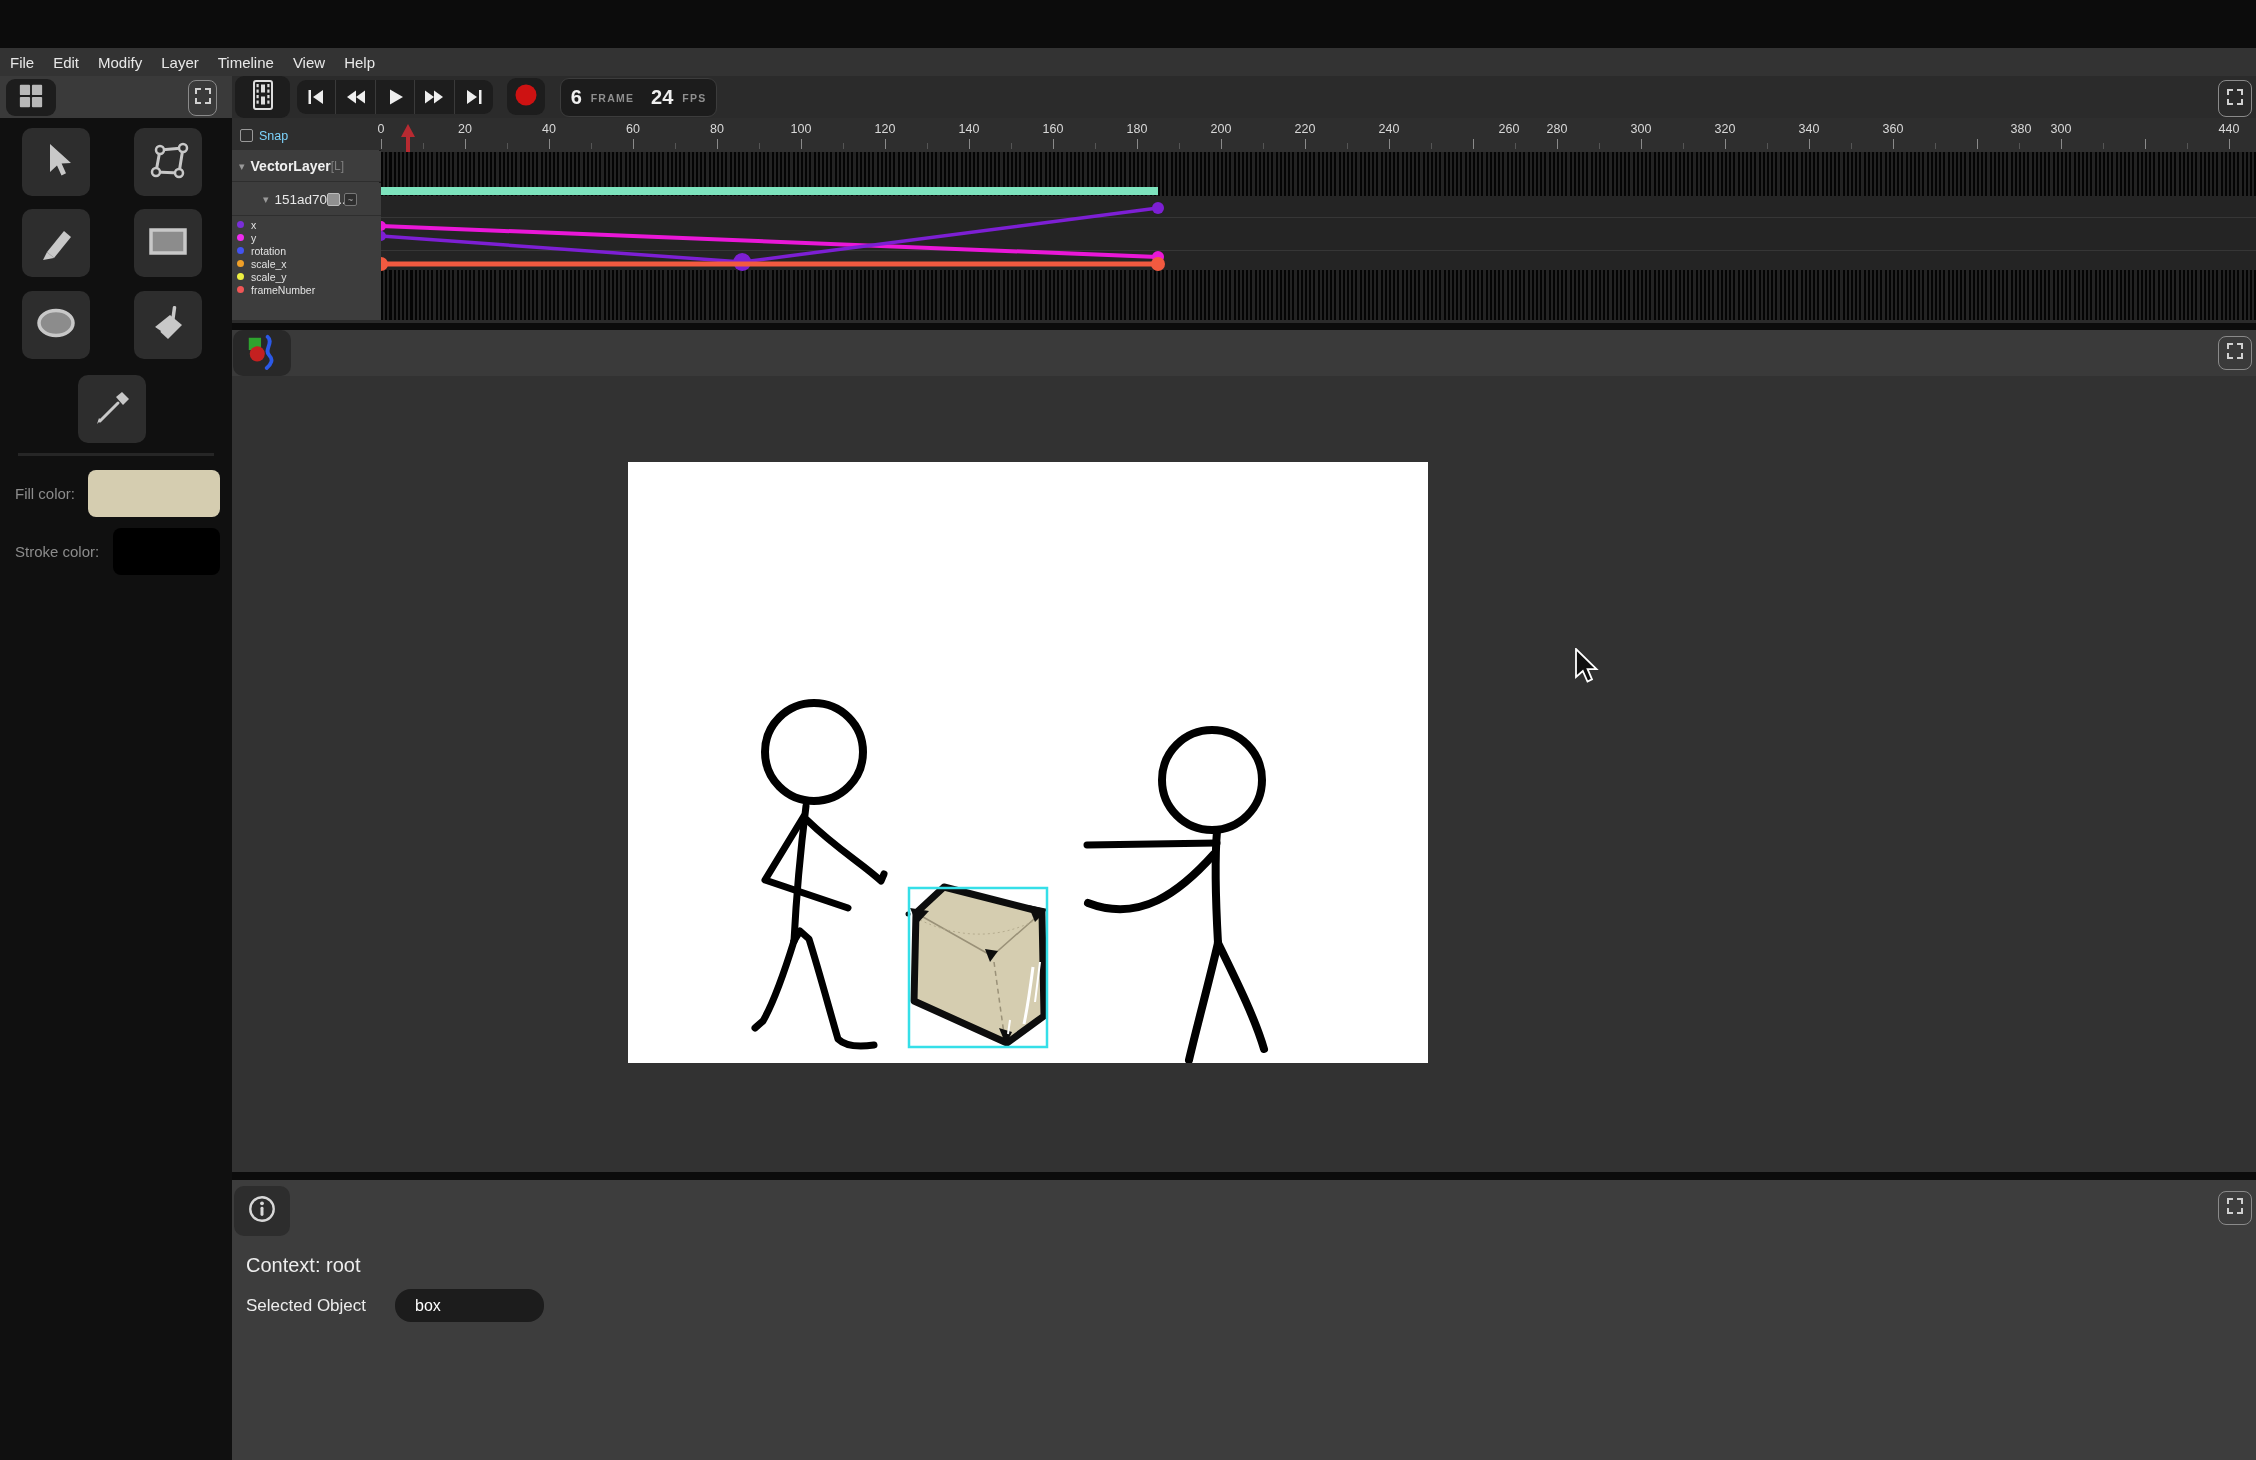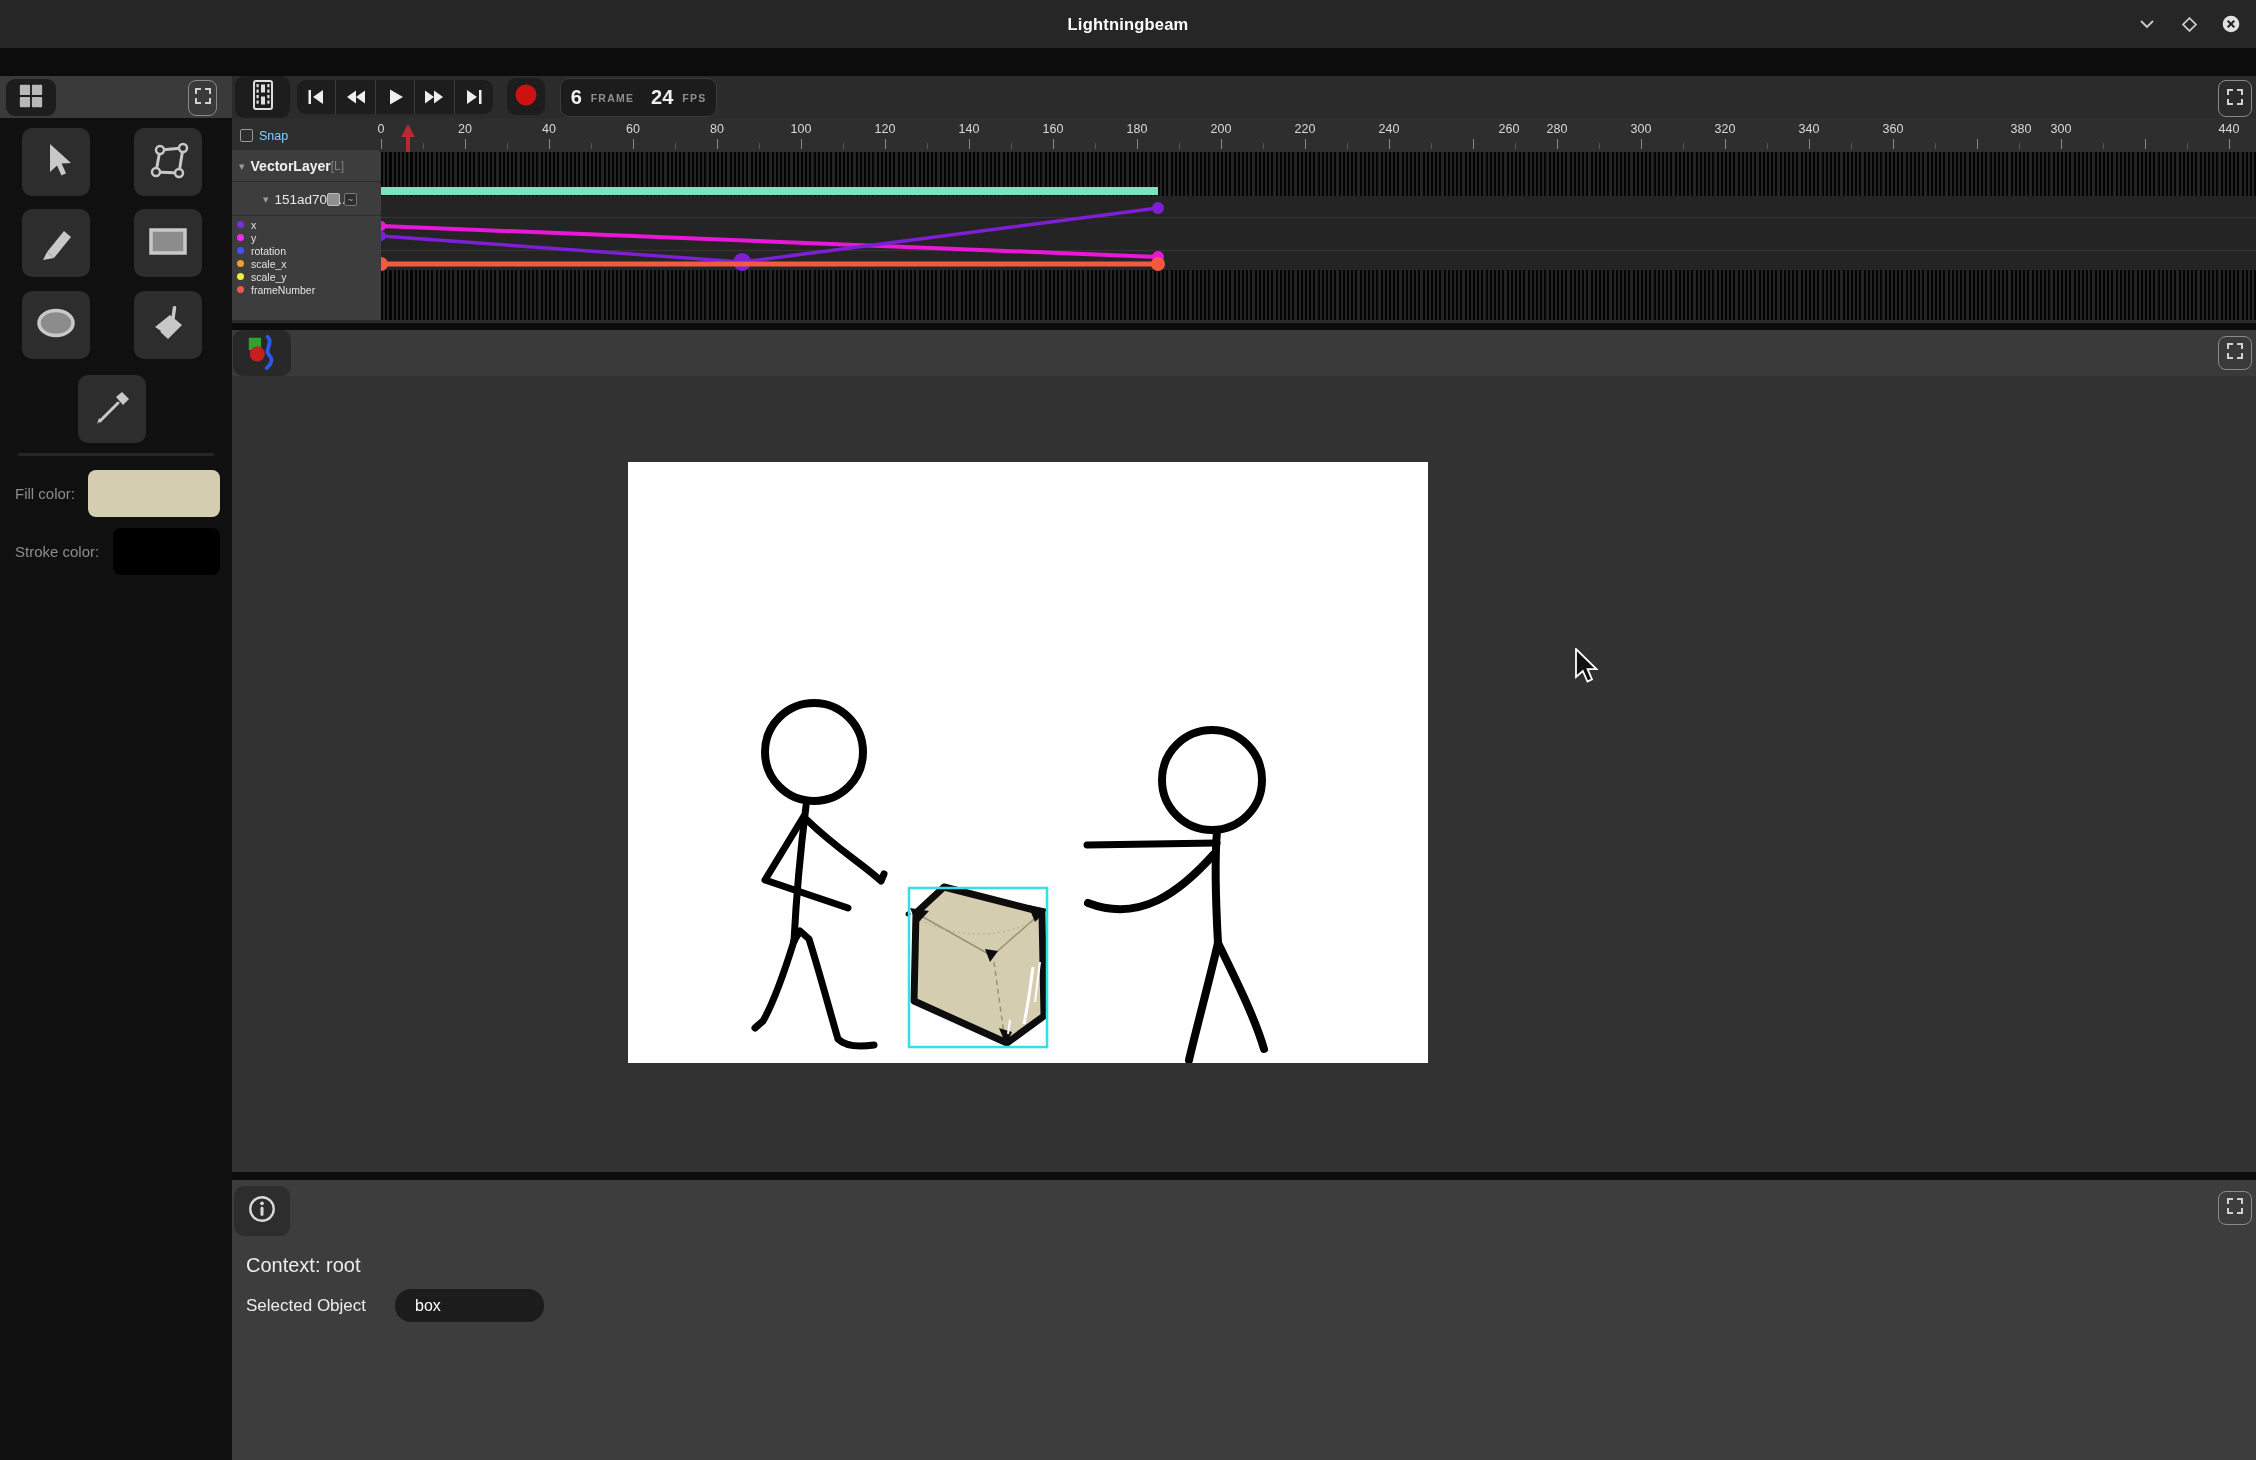--- a/index.html
+++ b/index.html
@@ -72,42 +72,30 @@
   .info-btn{left:234px;top:1186px;width:56px;height:50px;background:#2d2d2d;border-radius:10px;display:flex;align-items:center;justify-content:center}
   .ctx-text{left:246px;top:1254px;color:#ededed;font-size:20px}
   .sel-label{left:246px;top:1296px;color:#ededed;font-size:17px}
   .sel-field{left:395px;top:1289px;width:149px;height:33px;background:#1c1c1c;border-radius:16px;color:#fff;font-size:16px;display:flex;align-items:center;padding-left:20px}
 </style>
 </head>
 <body>
 
 <div id="app">
 
-  <div class="abs titlebar">
-    <span class="title">Lightningbeam</span>
-    <div class="win-controls">
-      <span class="win-btn">
-        <svg width="14" height="9" viewBox="0 0 14 9">
-            <polyline points="1,1 7,7 13,1" fill="none" stroke="#cccccc" stroke-width="1.8"></polyline>
-          </svg>
-      </span>
-      <span class="win-btn">
-        <svg width="15" height="15" viewBox="0 0 14 14">
-            <path d="M7,1 L13,7 L7,13 L1,7 Z" fill="none" stroke="#cccccc" stroke-width="1.6"></path>
-          </svg>
-      </span>
-      <span class="win-btn">
-        <svg width="18" height="18" viewBox="0 0 18 18">
-            <circle cx="9" cy="9" r="8.3" fill="#e0e0e0"></circle>
-            <path d="M5.7,5.7 L12.3,12.3 M12.3,5.7 L5.7,12.3" stroke="#222" stroke-width="2"></path>
-          </svg>
-      </span>
+
+  <div class="abs menubar" id="menubar">
+      <span class="menu-item">File</span>
+      <span class="menu-item">Edit</span>
+      <span class="menu-item">Modify</span>
+      <span class="menu-item">Layer</span>
+      <span class="menu-item">Timeline</span>
+      <span class="menu-item">View</span>
+      <span class="menu-item">Help</span>
     </div>
-  </div>
-
 
   <div class="abs sidebar-bg"></div>
   <div class="abs side-header"></div>
   <div class="abs grid-btn">
     <span>
       <svg width="26" height="26" viewBox="0 0 28 28">
           <g fill="#b8b8b8">
             <rect x="2" y="2" width="11" height="11" rx="1"></rect>
             <rect x="15" y="2" width="11" height="11" rx="1"></rect>
             <rect x="2" y="15" width="11" height="11" rx="1"></rect>

